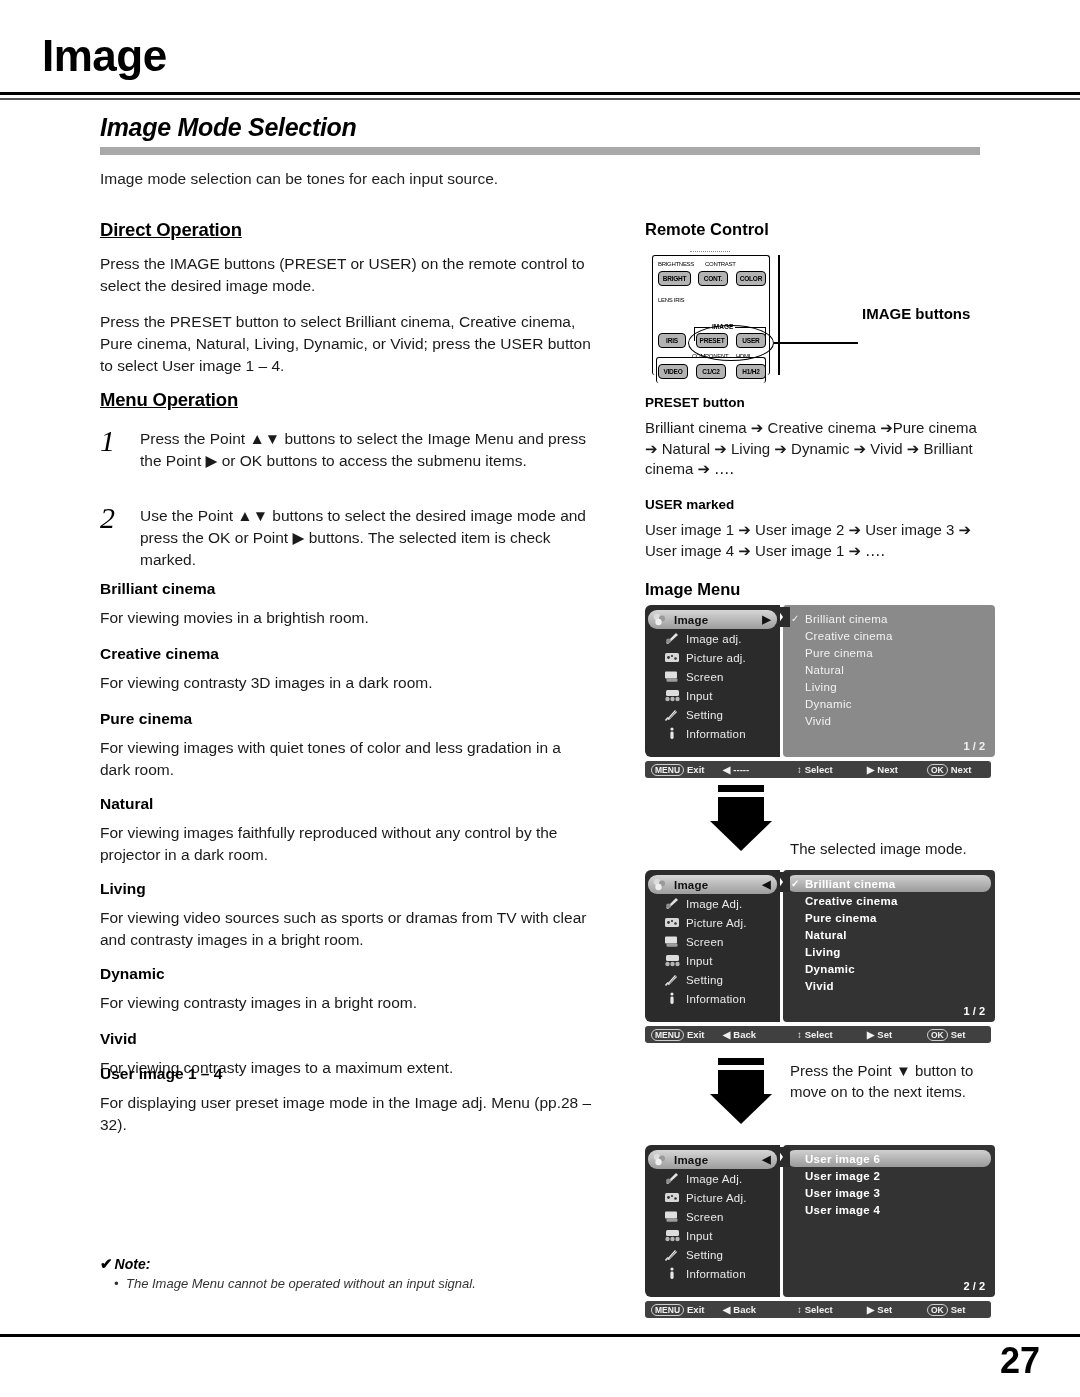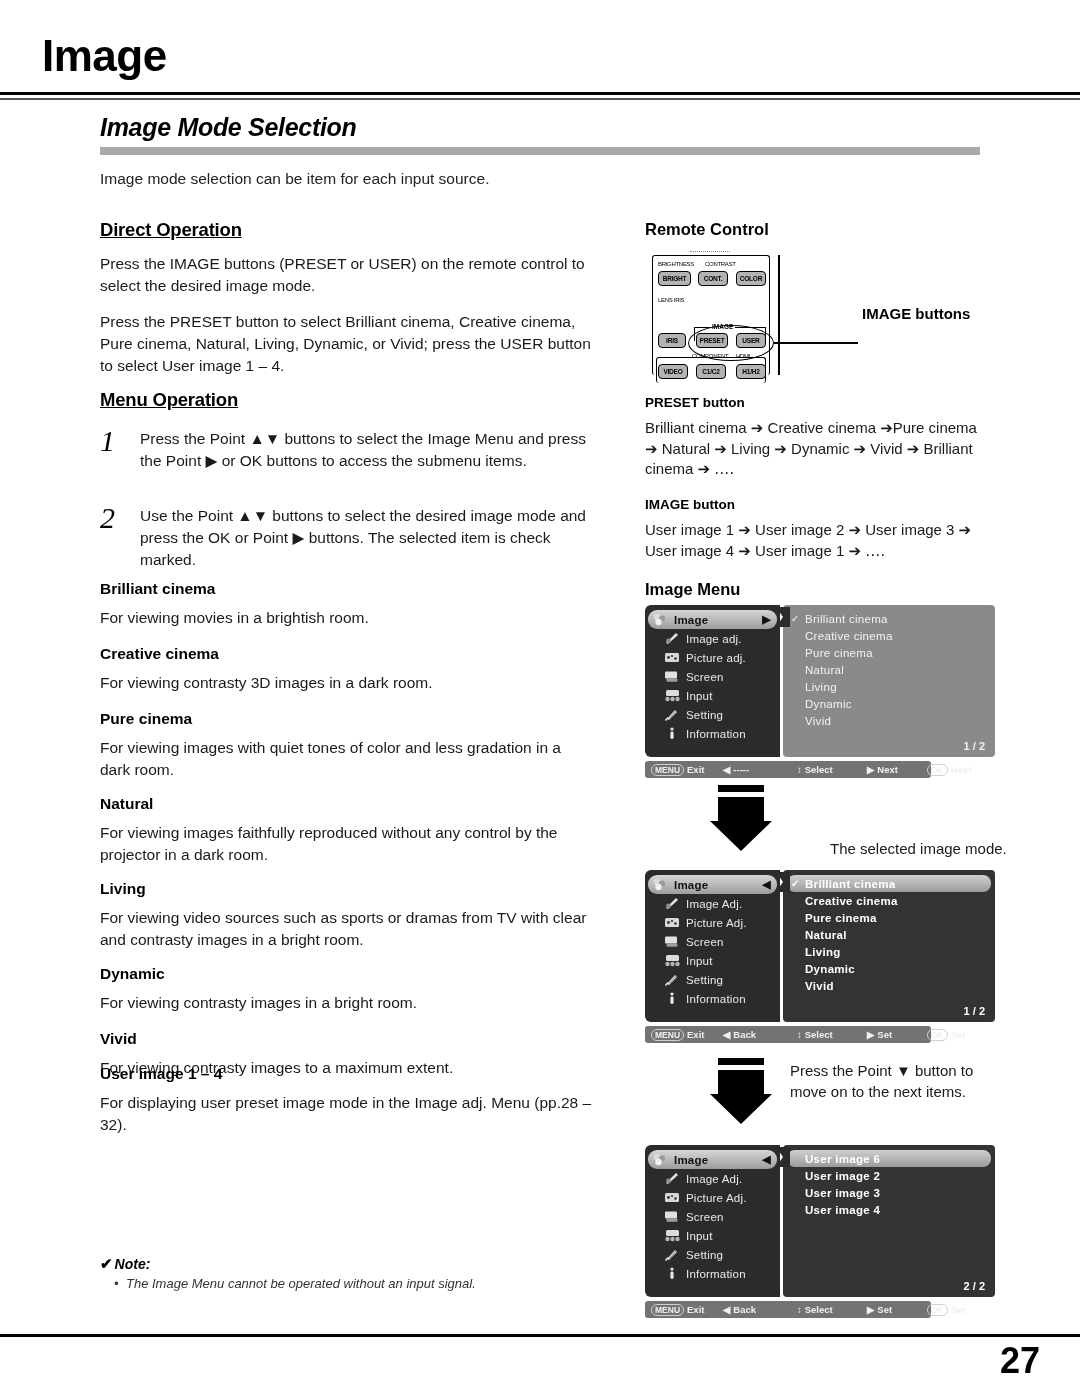--- a/index.html
+++ b/index.html
@@ -171,21 +171,21 @@
     background:linear-gradient(#d0d0d0,#9a9a9a); color:#111; font-weight:bold;
     border-radius:8px; margin:0 4px; padding-left:18px;
   }
   .osd-opt.hl .chk { left:4px; }
   .osd-page {
     position:absolute; right:10px; bottom:5px; font-size:11px;
     font-weight:bold; color:#f0f0f0;
   }
   .osd-right.dark .osd-page { color:#fff; }
   .osd-bar {
-    position:absolute; left:0; width:286px; height:17px; background:#737373;
+    position:absolute; left:0; width:346px; height:17px; background:#404040;
     border-radius:3px; display:flex; align-items:center;
     font-size:9.5px; font-weight:bold; color:#f0f0f0;
   }
   .osd-bar span.k {
     border:1px solid #cfcfcf; border-radius:7px; padding:0 3px;
     margin-right:3px; font-size:8.5px; line-height:10px;
   }
   .osd-bar .cell { display:flex; align-items:center; }
   .osd-notch {
     position:absolute; left:131px; top:2px; width:14px; height:17px; z-index:5;
@@ -219,21 +219,21 @@
 </style>
 </head>
 <body>
 
 <div id="page-title">Image</div>
 <div id="header-rule-thick"></div>
 <div id="header-rule-thin"></div>
 
 <div id="section-heading">Image Mode Selection</div>
 <div id="section-rule"></div>
-<div id="intro-text" class="body">Image mode selection can be item for each input source.</div>
+<div id="intro-text" class="body">Image mode selection can be tones for each input source.</div>
 
 <div class="h2 heading-direct">Direct Operation</div>
 <div class="body para-direct-1">Press the IMAGE buttons (PRESET or USER) on the remote control to select the desired image mode.</div>
 <div class="body para-direct-2">Press the PRESET button to select Brilliant cinema, Creative cinema, Pure cinema, Natural, Living, Dynamic, or Vivid; press the USER button to select User image 1 – 4.</div>
 
 <div class="h2 heading-menu">Menu Operation</div>
 
 <div class="step" id="step-1">
   <div class="num">1</div>
   <div class="txt body">Press the Point ▲▼ buttons to select the Image Menu and press the Point ▶ or OK buttons to access the submenu items.</div>
@@ -317,21 +317,21 @@
   <div class="rkey" style="left:10px; top:117px; width:30px; height:15px;">VIDEO</div>
   <div class="rkey" style="left:48px; top:117px; width:30px; height:15px;">C1/C2</div>
   <div class="rkey" style="left:88px; top:117px; width:30px; height:15px;">H1/H2</div>
 
   <div id="callout-line"></div>
 </div>
 <div id="callout-label">IMAGE buttons</div>
 
 <div class="h3r" id="preset-heading">PRESET button</div>
 <div id="preset-flow">Brilliant cinema ➔ Creative cinema ➔Pure cinema ➔ Natural ➔ Living ➔ Dynamic ➔ Vivid ➔ Brilliant cinema ➔ ․․․․</div>
-<div class="h3r" id="user-heading">IMAGE button</div>
+<div class="h3r" id="user-heading">USER marked</div>
 <div id="user-flow">User image 1 ➔ User image 2 ➔ User image 3 ➔ User image 4 ➔ User image 1 ➔ ․․․․</div>
 
 <div class="h2r" id="imagemenu-heading">Image Menu</div>
 
 <div class="osd" id="osd-1" style="left:645px; top:605px;">
   <div class="osd-body">
     <div class="osd-left" style="padding-top: 5px;">
         <div class="osd-item sel">
           <span class="ic">
             <svg width="16" height="13" viewBox="0 0 16 13">
@@ -456,21 +456,21 @@
         <span>Next</span>
       </div>
     </div>
 </div>
 
 <div class="bigarrow" style="left:710px; top:785px;">
   <div class="bar"></div>
     <div class="stem"></div>
     <div class="tip"></div>
 </div>
-<div class="callout-txt" style="left:790px; top:838px; width:210px;margin-left:40px;">The selected image mode.</div>
+<div class="callout-txt" style="left:790px; top:838px; width:210px;">The selected image mode.</div>
 <div id="leader-line"></div>
 
 <div class="osd" id="osd-2" style="left:645px; top:870px;">
   <div class="osd-body">
     <div class="osd-left" style="padding-top: 5px;">
         <div class="osd-item sel">
           <span class="ic">
             <svg width="16" height="13" viewBox="0 0 16 13">
               <circle cx="5" cy="4" r="3.2" fill="#dcdcdc"></circle>
               <circle cx="10" cy="5.5" r="3" fill="#9a9a9a"></circle>

